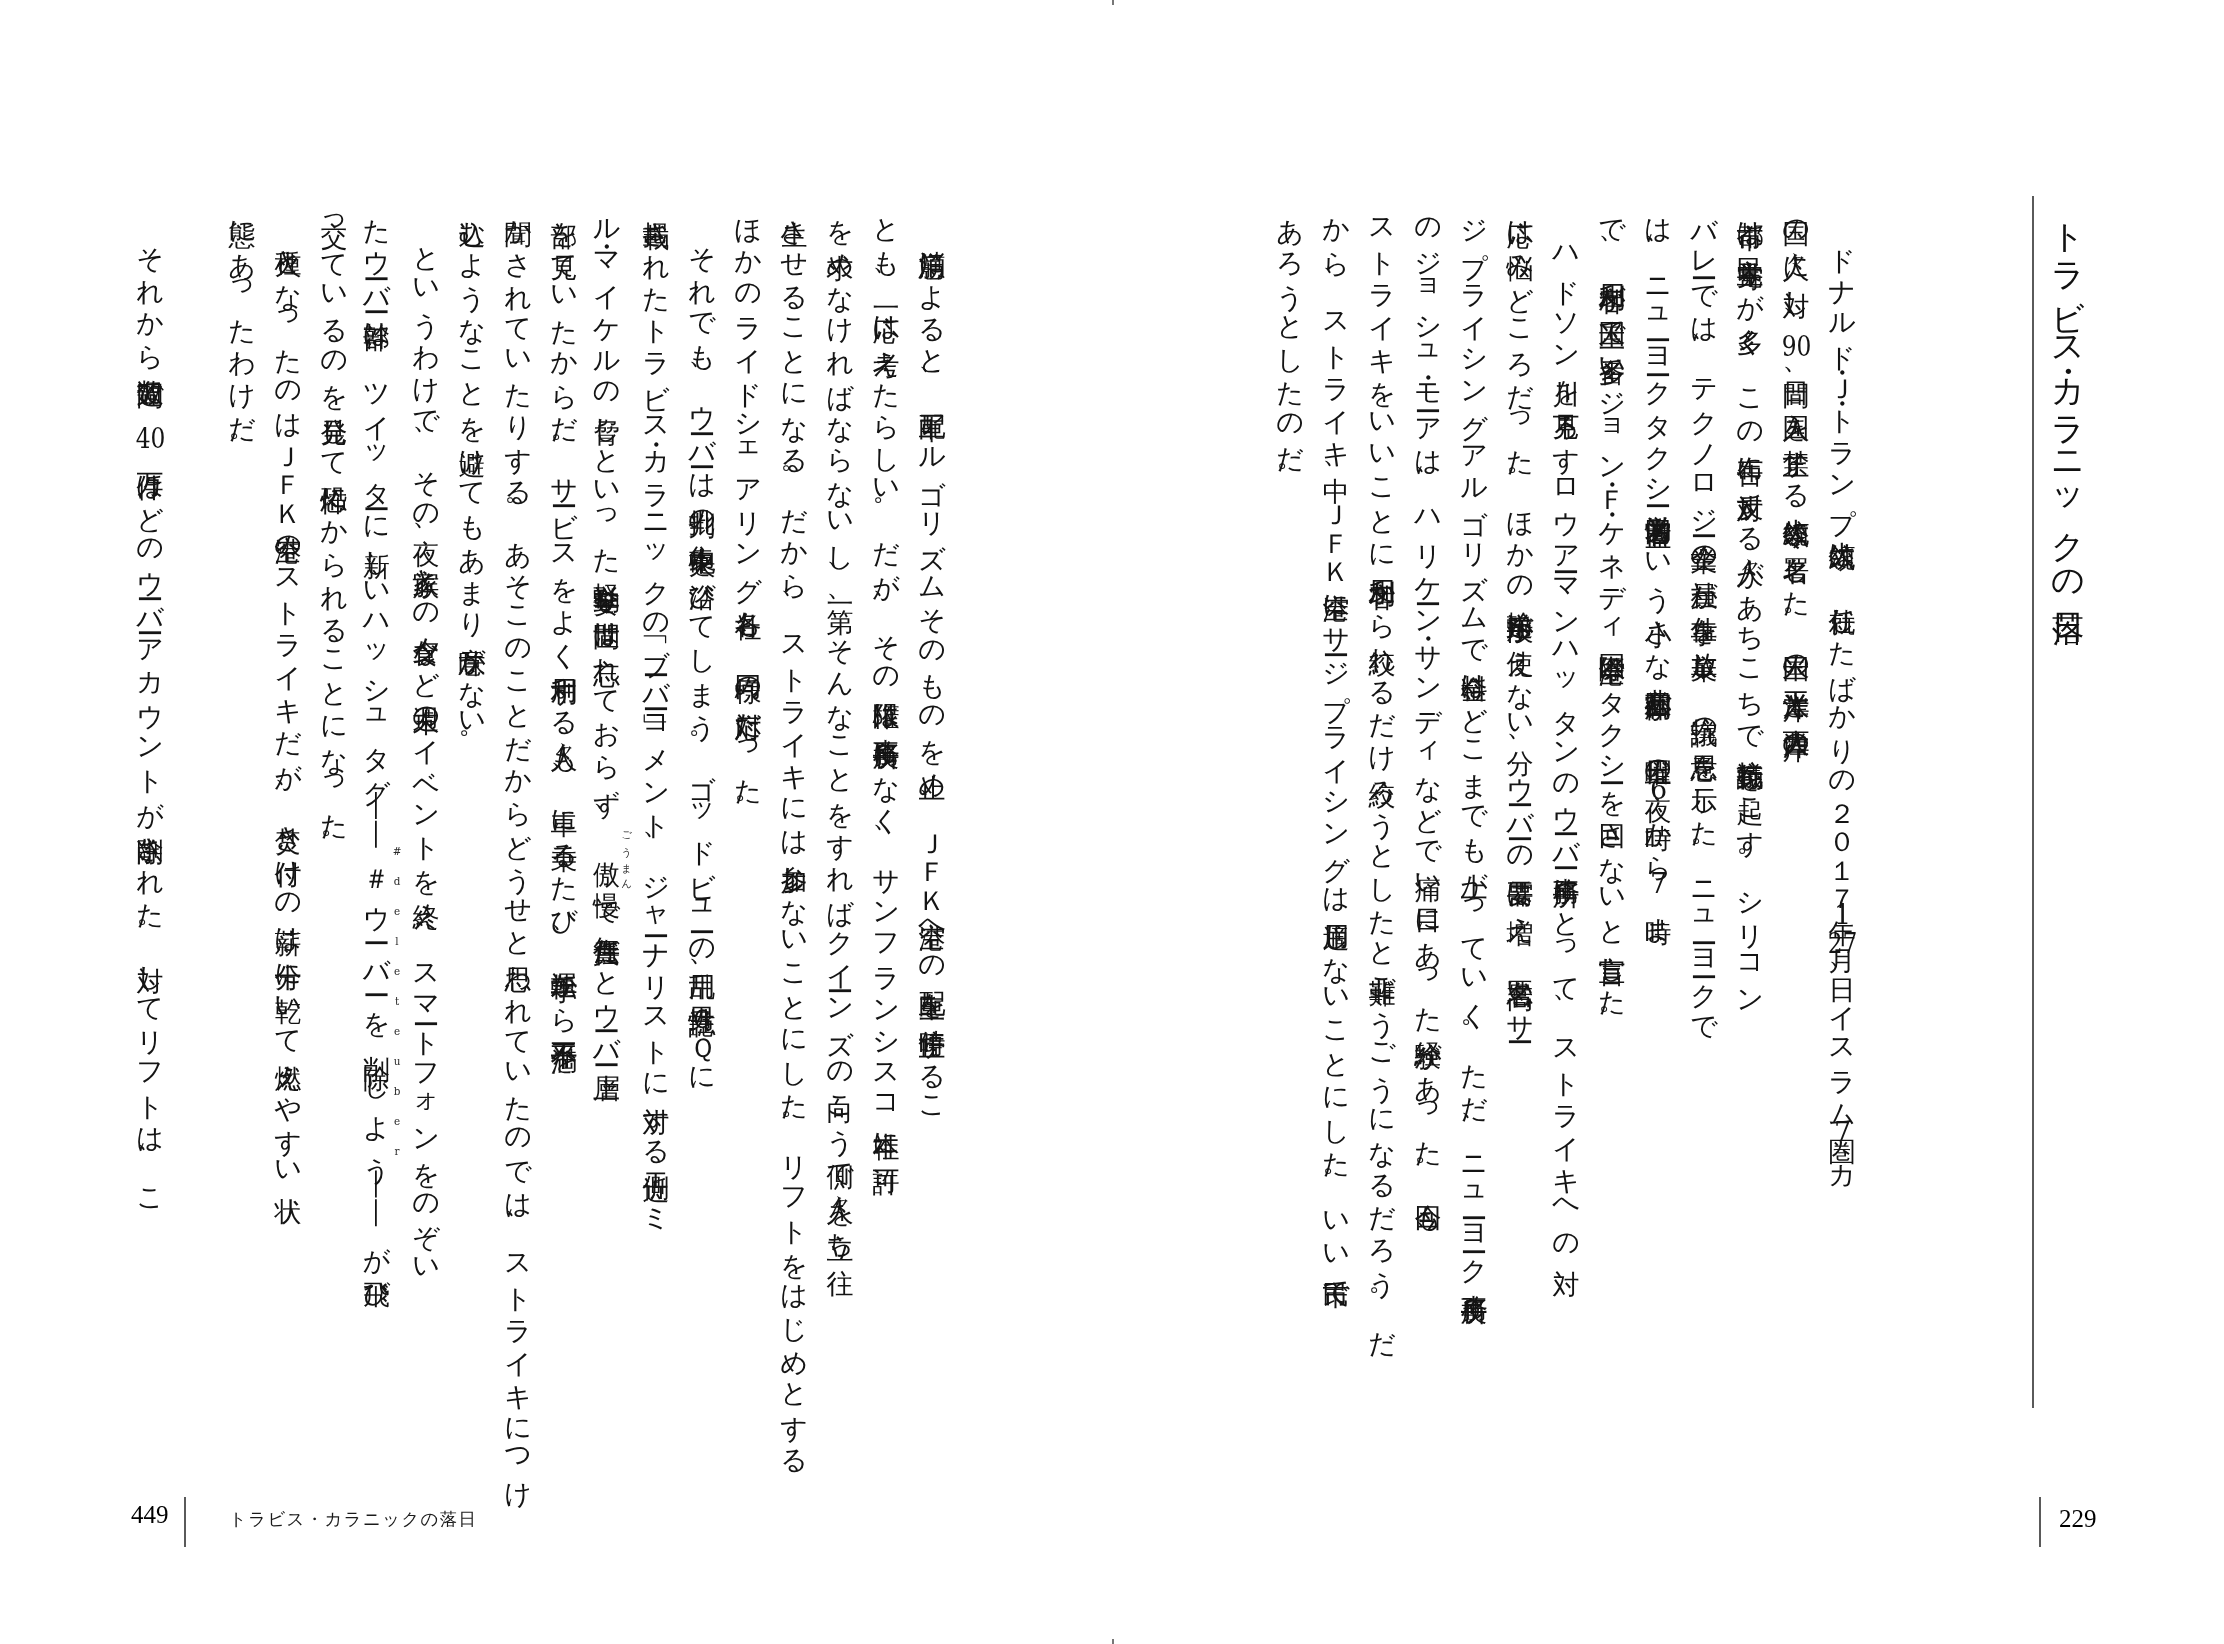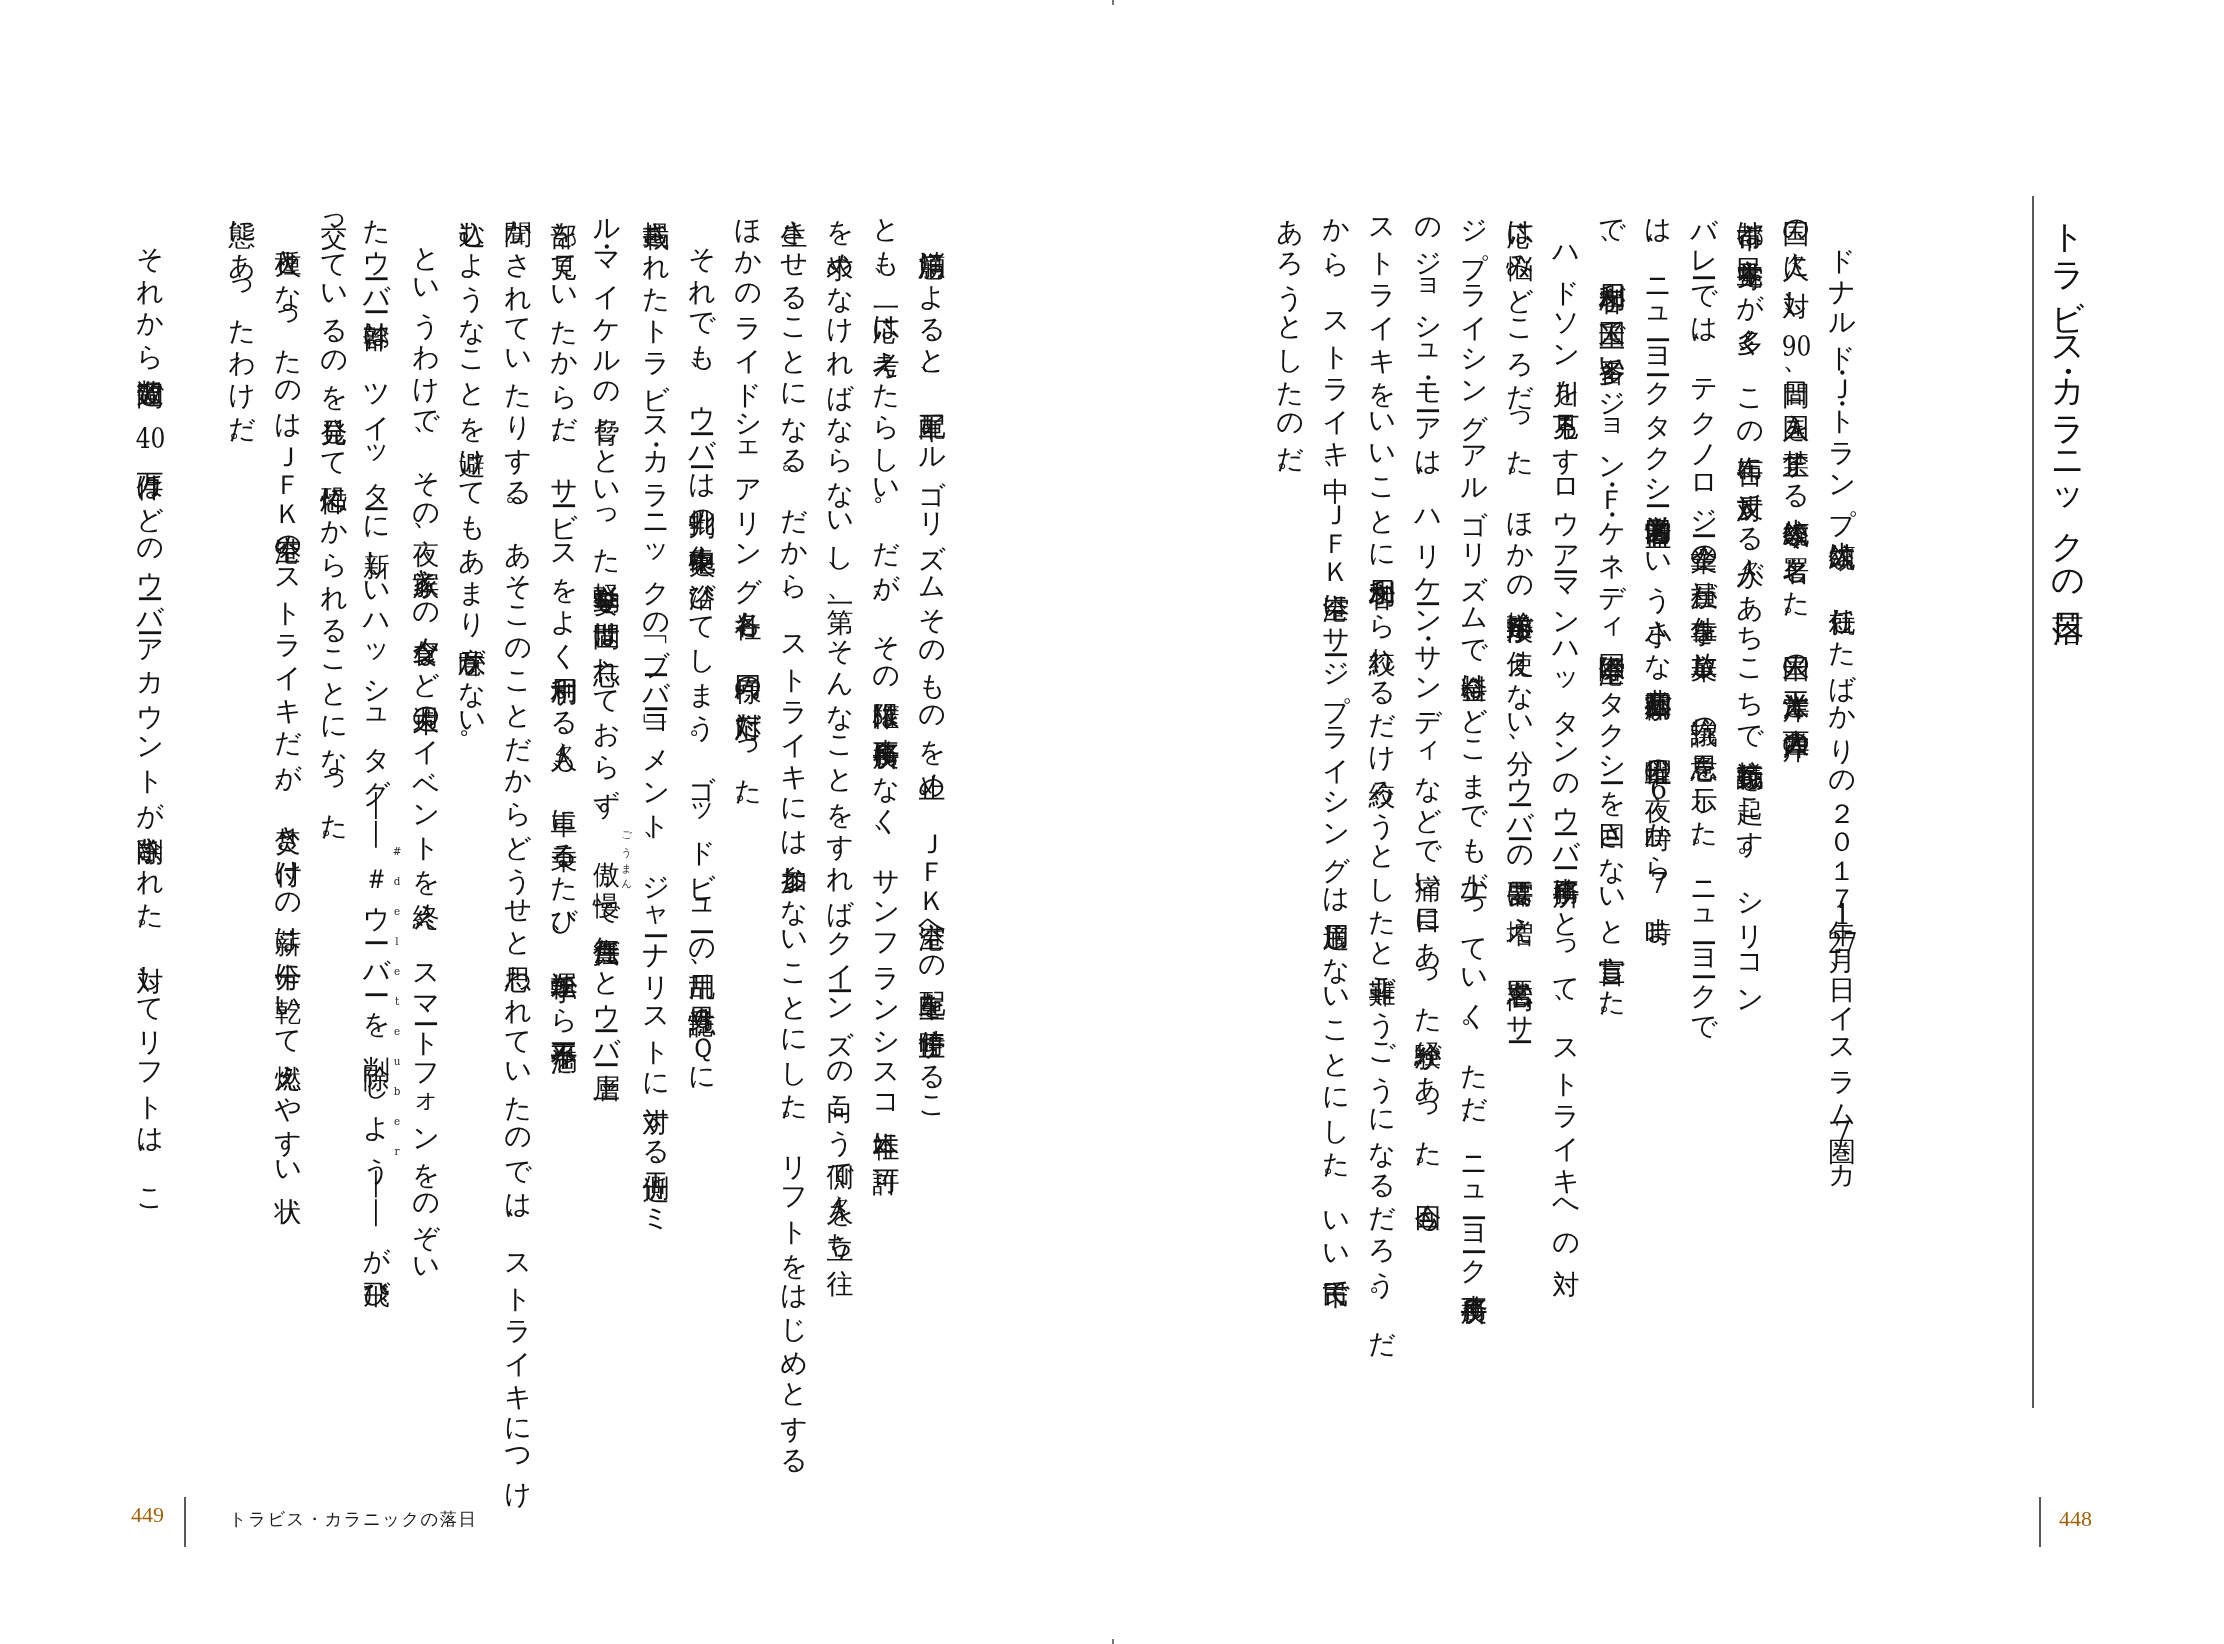--- a/index.html
+++ b/index.html
@@ -56,23 +56,23 @@
       line-height: 1;
       color: #2a2a2a;
       letter-spacing: 0;
     }
     rt.upright { text-orientation: upright; }
 
     
     .folio {
       position: absolute;
       font-family: "Liberation Serif", "DejaVu Serif", serif;
-      font-size: 22px;
+      font-size: 25px;
       line-height: 26px;
-      color: #a16207;
+      color: #000000;
       white-space: nowrap;
       text-align: center;
     }
     .running-head {
       position: absolute;
       left: 229px; top: 1506px;
       font-family: "DejaVu Sans", "Liberation Sans", sans-serif;
       font-size: 17.4px;
       line-height: 26px;
       letter-spacing: 1.4px;
@@ -100,21 +100,21 @@
     <div class="col">　ハドソン川を見下ろすロウアーマンハッタンのウーバー事務所にとって、ストライキへの対</div>
     <div class="col">応は悩みどころだった。ほかの輸送手段が使えない分、ウーバーの需要は増え、悪名高いサー</div>
     <div class="col">ジプライシングアルゴリズムで料金はどこまでも上がっていく。ただ、ニューヨーク事務所長</div>
     <div class="col">のジョシュ・モーアは、ハリケーン・サンディなどで痛い目にあった経験があった。今回も、</div>
     <div class="col">ストライキをいいことに利用客から絞れるだけ絞ろうとしたと非難ごうごうになるだろう。だ</div>
     <div class="col">から、ストライキ中、ＪＦＫ空港にサージプライシングは適用しないことにした。いい市民で</div>
     <div class="col">あろうとしたのだ。</div>
   </div>
 
   <div class="rule" style="left:2039px; top:1497px; width:1.7px; height:50px;"></div>
-  <div class="folio" style="left:2059px; top:1506px;">448</div>
+  <div class="folio" style="left:2059px; top:1506px;">229</div>
 </section>
 
 <section>
   <div class="body-block left-body">
     <div class="col">　消息筋によると、配車アルゴリズムそのものを止め、ＪＦＫ空港への配車を一時停止するこ</div>
     <div class="col">とも、一応は考えたらしい。だが、その権限は事務所長になく、サンフランシスコ本社に許可</div>
     <div class="col">を求めなければならないし、第一、そんなことをすればクイーンズの向こう側で人々を立ち往</div>
     <div class="col">生させることになる。だから、ストライキには参加しないことにした。リフトをはじめとする</div>
     <div class="col">ほかのライドシェアリング各社も、同様の対応だった。</div>
     <div class="col">　それでも、ウーバーは批判の集中砲火を浴びてしまう。ゴッドビューの乱用、男性誌ＧＱに</div>

